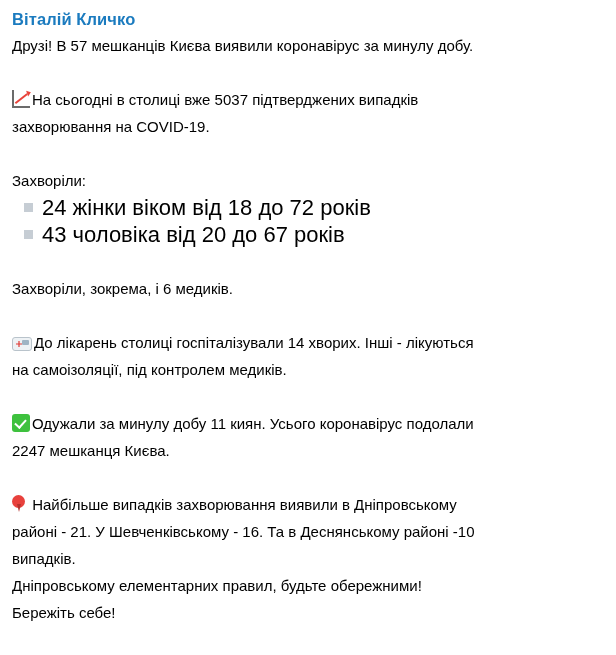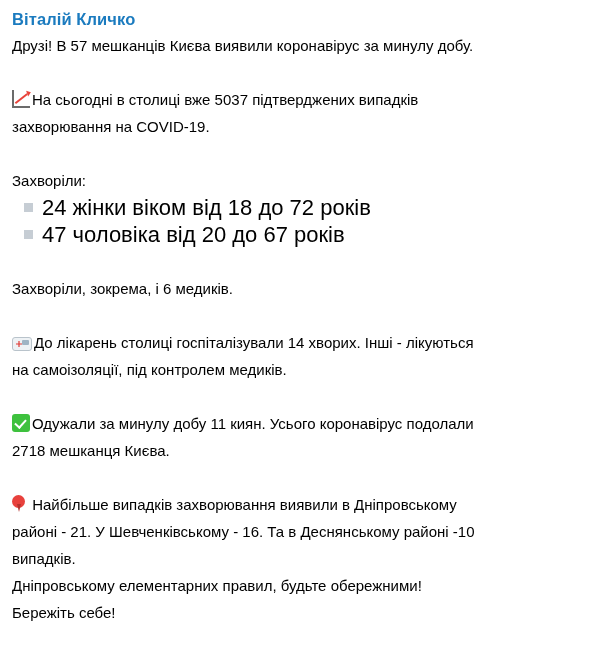--- a/index.html
+++ b/index.html
@@ -189,39 +189,39 @@
   </p>
 
   <div class="spacer"></div>
 
   <p class="para">
     <span>Захворіли:</span>
   </p>
 
   <ul class="bullets">
     <li><span class="marker"></span><span>24 жінки віком від 18 до 72 років</span></li>
-    <li><span class="marker"></span><span>47 чоловіка від 20 до 67 років</span></li>
+    <li><span class="marker"></span><span>43 чоловіка від 20 до 67 років</span></li>
   </ul>
 
   <div class="spacer"></div>
 
   <p class="para">
     <span>Захворіли, зокрема, і 6 медиків.</span>
   </p>
 
   <div class="spacer"></div>
 
   <p class="para">
     <span class="emoji ico-ambulance"></span><span>До лікарень столиці госпіталізували 14 хворих. Інші - лікуються на самоізоляції, під контролем медиків.</span>
   </p>
 
   <div class="spacer"></div>
 
   <p class="para">
-    <span class="emoji ico-check"></span><span>Одужали за минулу добу 11 киян. Усього коронавірус подолали 2718 мешканця Києва.</span>
+    <span class="emoji ico-check"></span><span>Одужали за минулу добу 11 киян. Усього коронавірус подолали 2247 мешканця Києва.</span>
   </p>
 
   <div class="spacer"></div>
 
   <p class="para">
     <span class="emoji ico-pin"></span> <span>Найбільше випадків захворювання виявили в Дніпровському районі - 21. У Шевченківському - 16. Та в Деснянському районі -10 випадків.</span>
   </p>
 
   <p class="para">
     <span>Дніпровському елементарних правил, будьте обережними! Бережіть себе!</span>

